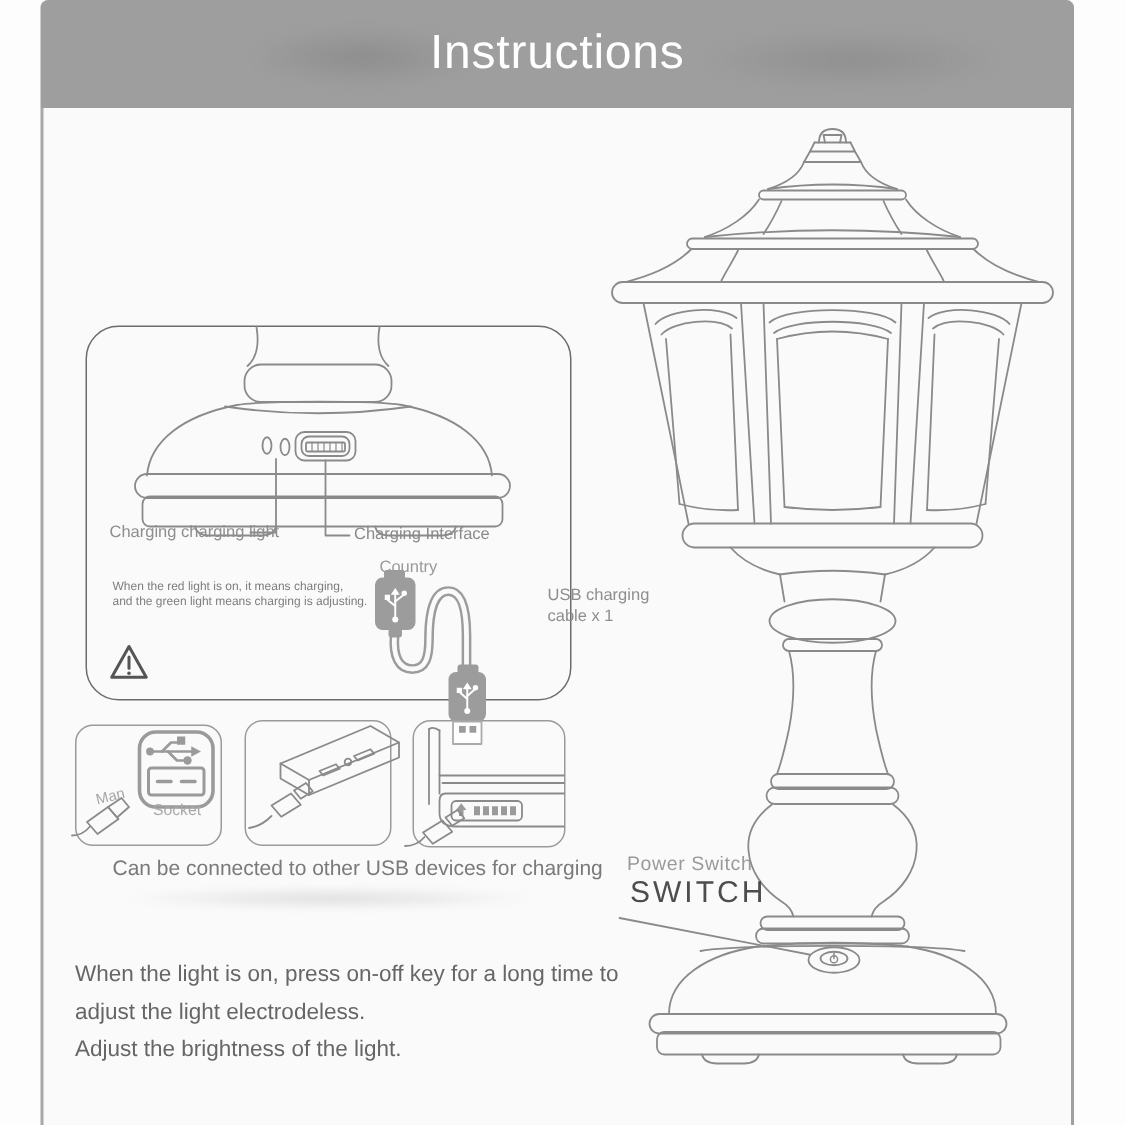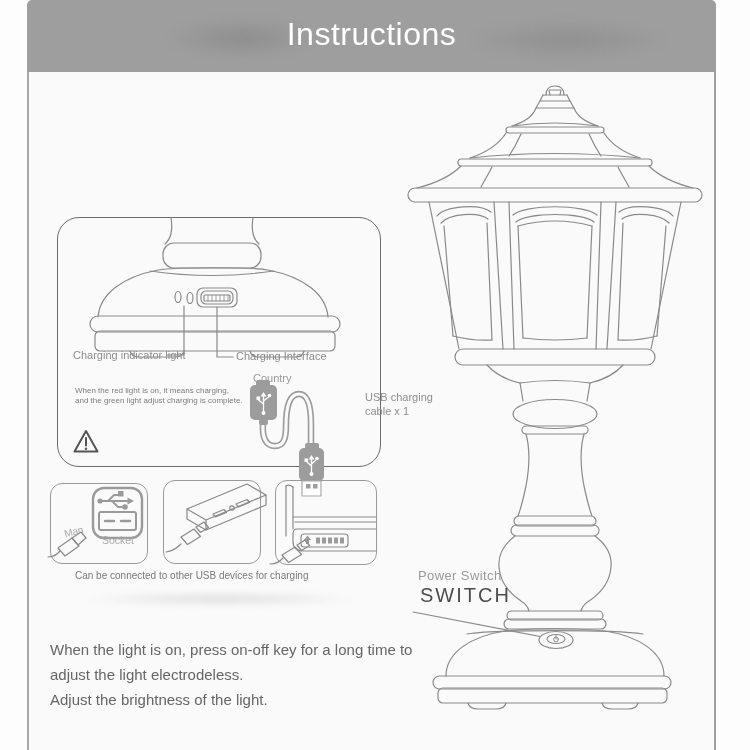--- a/index.html
+++ b/index.html
@@ -41,21 +41,21 @@
   .lbl{position:absolute;white-space:nowrap;}
   .lbl-indicator{left:73px;top:349px;font-size:11px;color:#8e8e8e;}
   .lbl-interface{left:236px;top:350px;font-size:11px;color:#8a8a8a;}
   .lbl-country{left:253px;top:372px;font-size:11px;color:#9a9a9a;}
   .lbl-cable{left:317px;top:390px;font-size:11px;color:#8e8e8e;line-height:14px;margin-left:48px;}
   .note-rg{left:75px;top:386px;font-size:8px;color:#7d7d7d;line-height:9.5px;}
   .warn-text{left:99px;top:428px;font-size:11px;color:#b8b8b8;line-height:14px;}
   .lbl-man{left:64px;top:526px;font-size:10px;color:#a8a8a8;transform:rotate(-14deg);}
   .lbl-socket{left:101px;top:534px;width:34px;font-size:10.5px;color:#a8a8a8;
     white-space:normal;word-break:break-all;line-height:12px;text-align:center;}
-  .caption{left:75px;top:570px;font-size:10px;color:#7a7a7a;}
+  .caption{left:75px;top:570px;font-size:14px;color:#7a7a7a;}
   .lbl-powerswitch{left:418px;top:568px;font-size:13px;color:#9a9a9a;letter-spacing:.4px;}
   .lbl-switch{left:420px;top:584px;font-size:20px;color:#4d4d4d;letter-spacing:2px;}
 
   .instructions{position:absolute;left:50px;top:637px;font-size:15px;color:#666666;}
   .instructions div{height:25px;line-height:25px;white-space:nowrap;}
 </style>
 </head>
 <body>
 
 <div id="stage">
@@ -268,32 +268,32 @@
         <circle cx="556" cy="639.5" r="2.4" stroke-width="1"></circle>
         <path d="M556,635.5 V639" stroke-width="1"></path>
       </g>
       <rect x="433" y="676" width="238" height="13" rx="6.5"></rect>
       <rect x="438" y="688" width="229" height="15" rx="5"></rect>
       <path d="M468,703 c1,4 5,6 10,6 h18 c5,0 9,-2 10,-6"></path>
       <path d="M602,703 c1,4 5,6 10,6 h16 c5,0 9,-2 10,-6"></path>
     </g>
   </svg>
 
-  <div class="lbl lbl-indicator">Charging indicator light</div>
+  <div class="lbl lbl-indicator">Charging charging light</div>
   <div class="lbl lbl-interface">Charging Interface</div>
   <div class="lbl lbl-country">Country</div>
 
   <div class="lbl lbl-cable">
     <div>USB charging</div>
     <div>cable x 1</div>
   </div>
 
   <div class="lbl note-rg">
     <div>When the red light is on, it means charging,</div>
-    <div>and the green light adjust charging is complete.</div>
+    <div>and the green light means charging is adjusting.</div>
   </div>
 
   <div class="lbl warn-text">
   </div>
 
   <div class="lbl lbl-man">Man</div>
   <div class="lbl lbl-socket">Socket</div>
   <div class="lbl caption">Can be connected to other USB devices for charging</div>
 
   <div class="lbl lbl-powerswitch">Power Switch</div>

